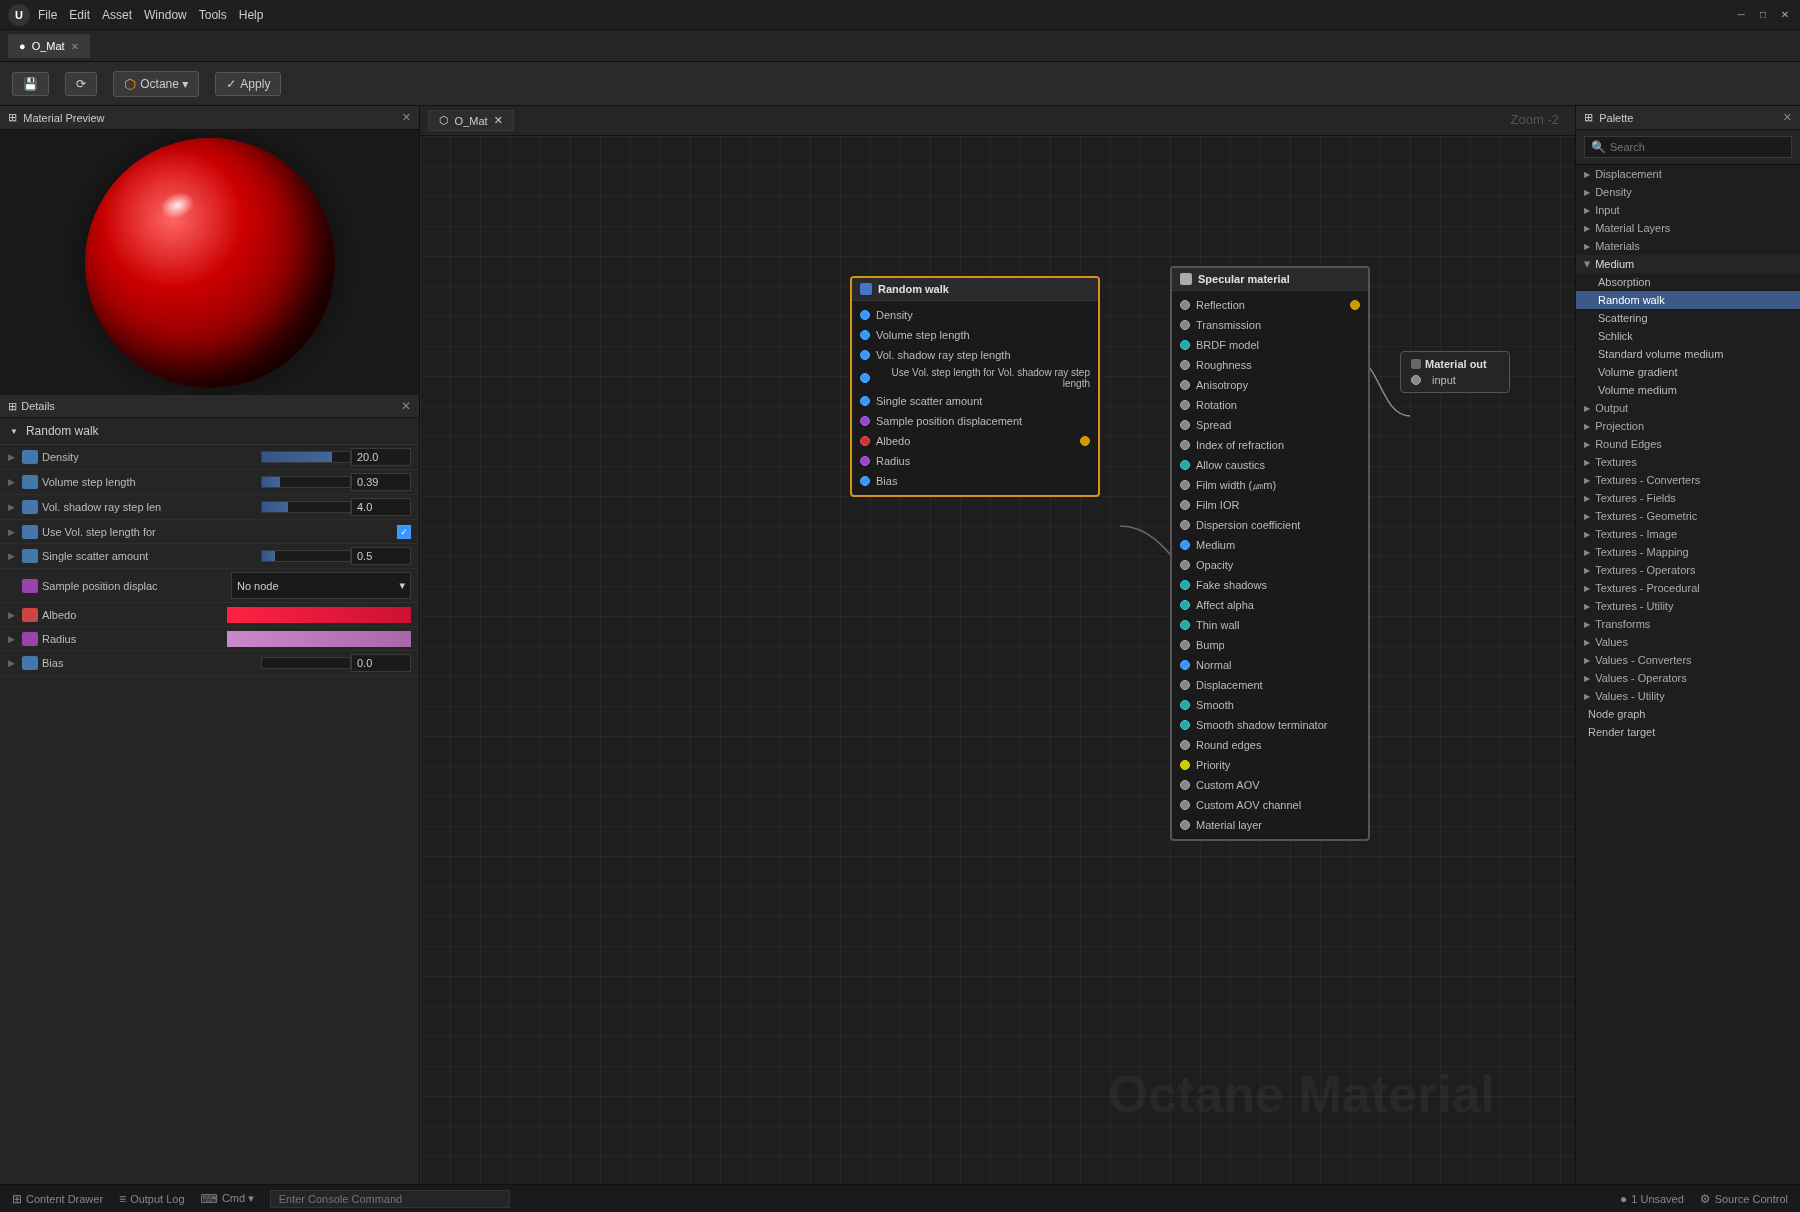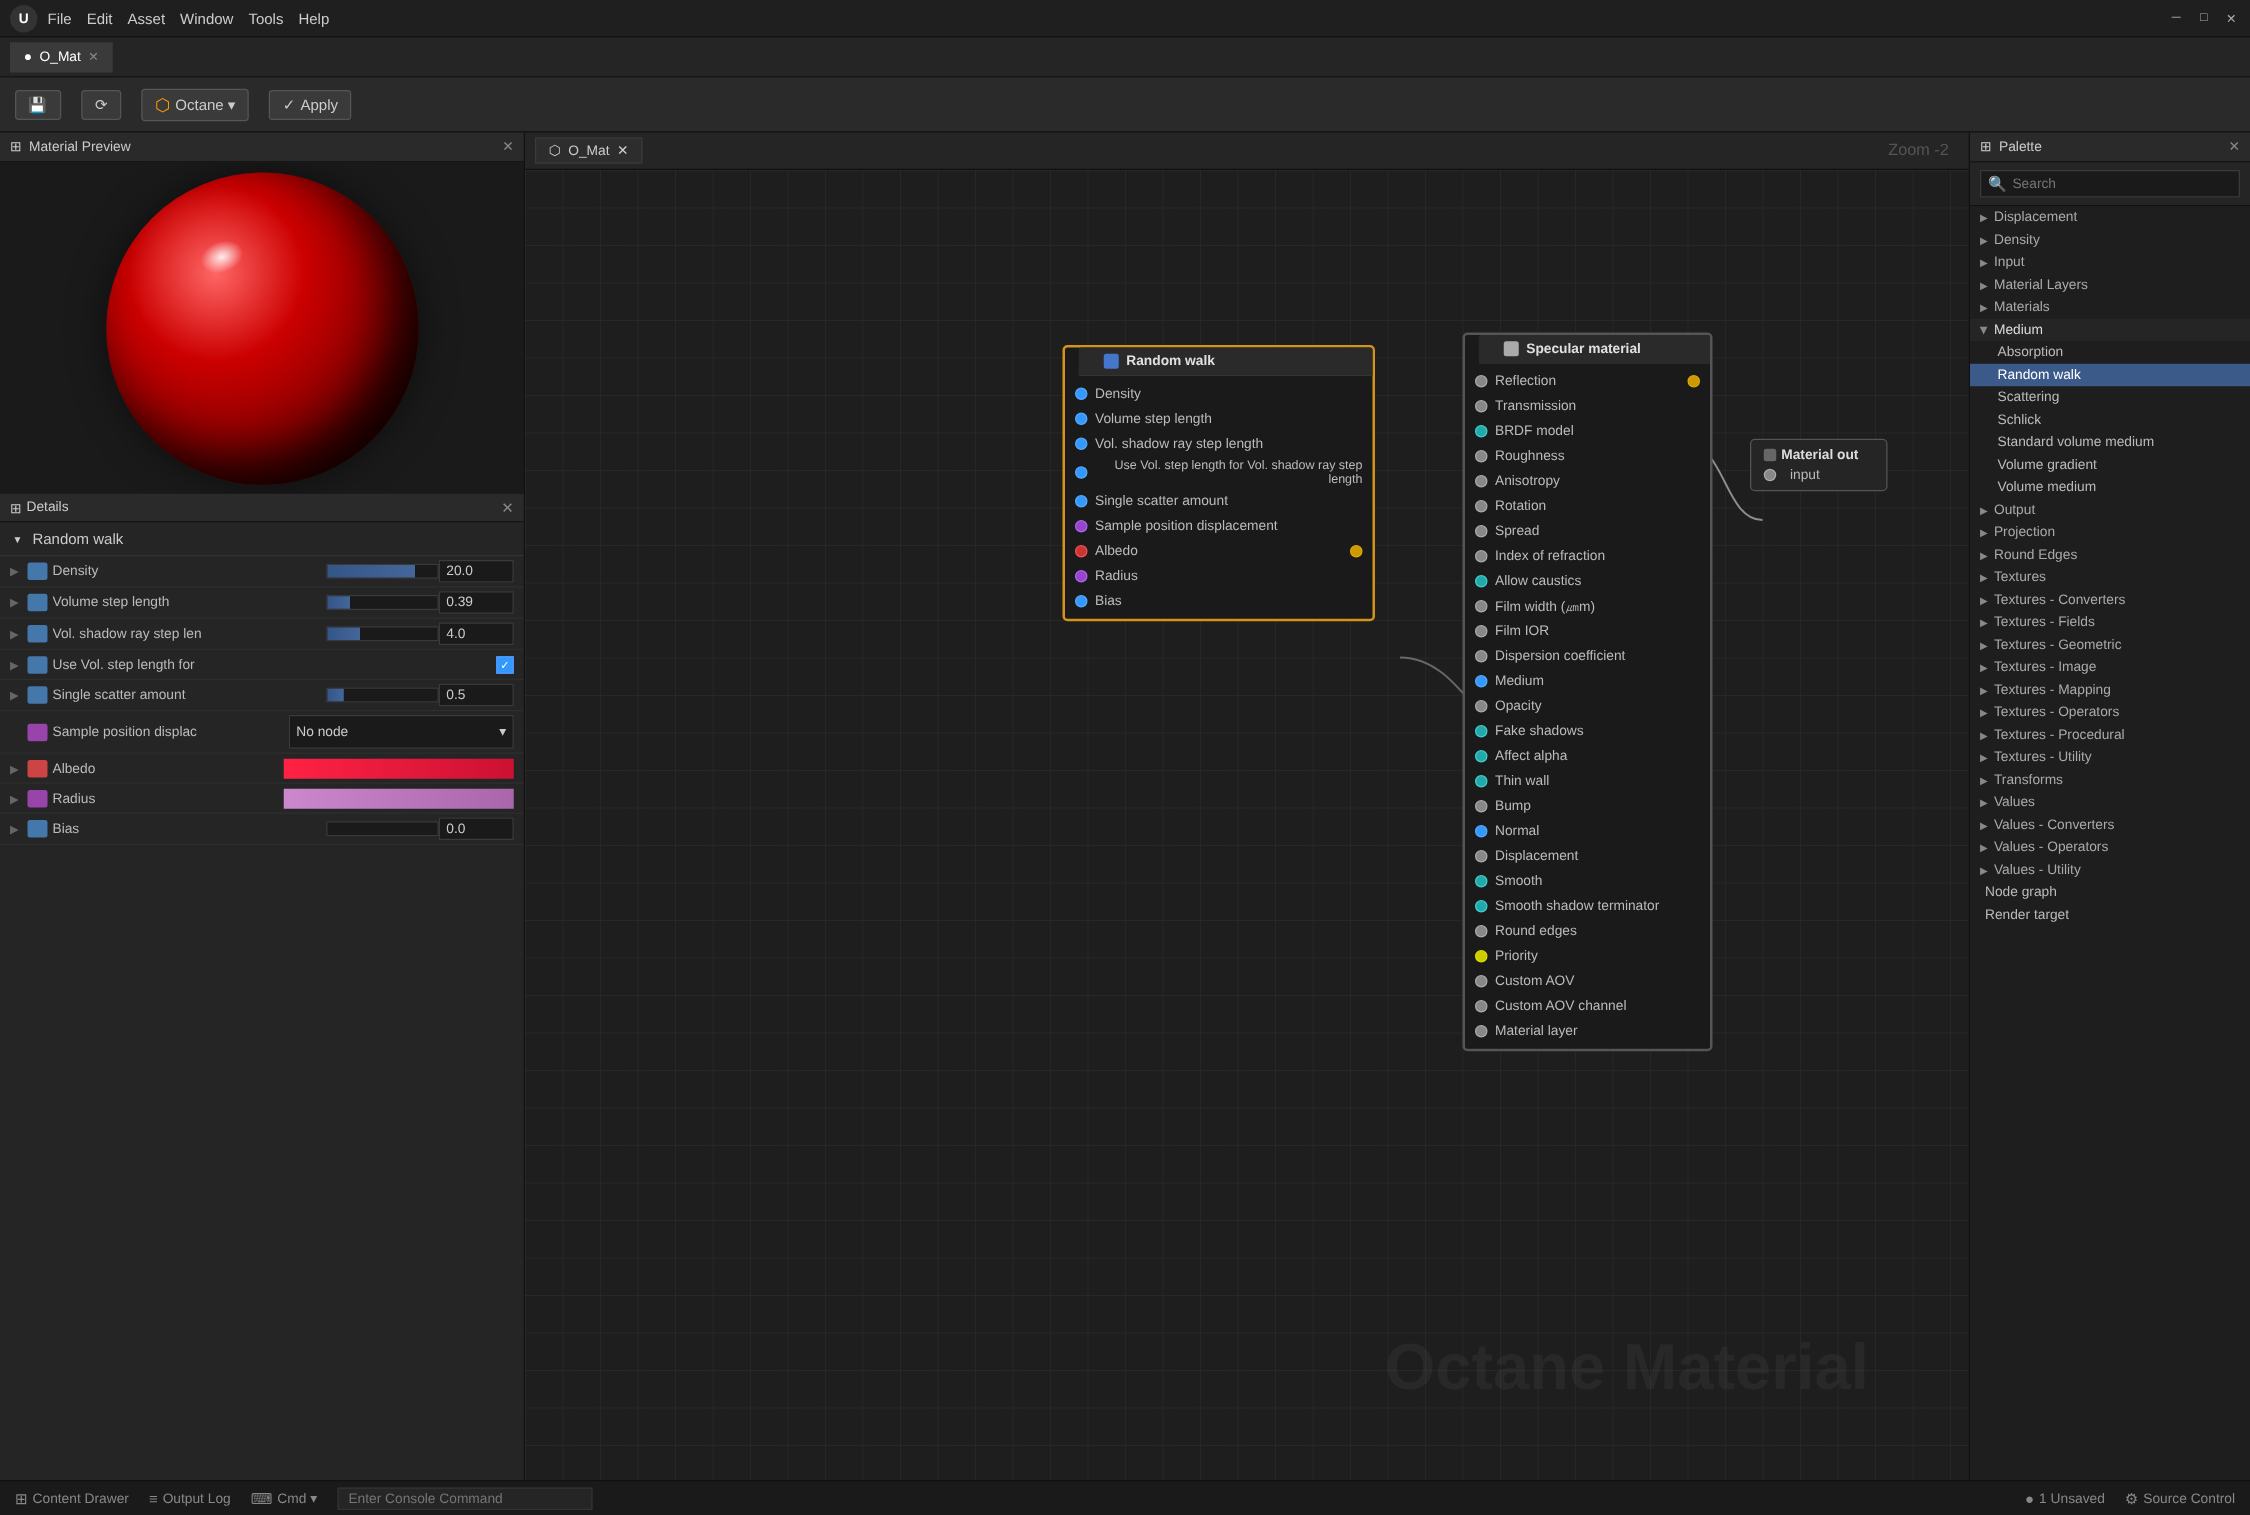--- a/index.html
+++ b/index.html
@@ -379,31 +379,30 @@
       position: absolute;
       background: #1a1a1a;
       border: 2px solid #555;
       border-radius: 4px;
       min-width: 200px;
     }
     .node-box.selected { border-color: #d4941a; }
     .node-box.specular { border-color: #555; }
 
     .node-header {
-      padding: 5px 20px;
+      padding: 5px 8px;
       font-size: 11px;
       font-weight: bold;
       color: #e0e0e0;
       border-bottom: 1px solid #333;
       display: flex;
       align-items: center;
       gap: 6px;
       background: #2a2a2a;
       border-radius: 2px 2px 0 0;
-      margin-left: 11px;
     }
     .node-header-icon {
       width: 12px;
       height: 12px;
       border-radius: 2px;
     }
     .icon-random { background: #4477cc; }
     .icon-specular { background: #aaaaaa; }
 
     .node-body { padding: 4px 0; }
@@ -574,21 +573,21 @@
       cursor: pointer;
     }
     .status-icon { font-size: 12px; }
 
     .cmd-input-wrap {
       display: flex;
       align-items: center;
       background: #252525;
       border: 1px solid #333;
       padding: 2px 8px;
-      width: 204px;
+      width: 240px;
     }
     .cmd-input {
       background: transparent;
       border: none;
       outline: none;
       color: #888;
       font-size: 11px;
       flex: 1;
     }
   </style>

